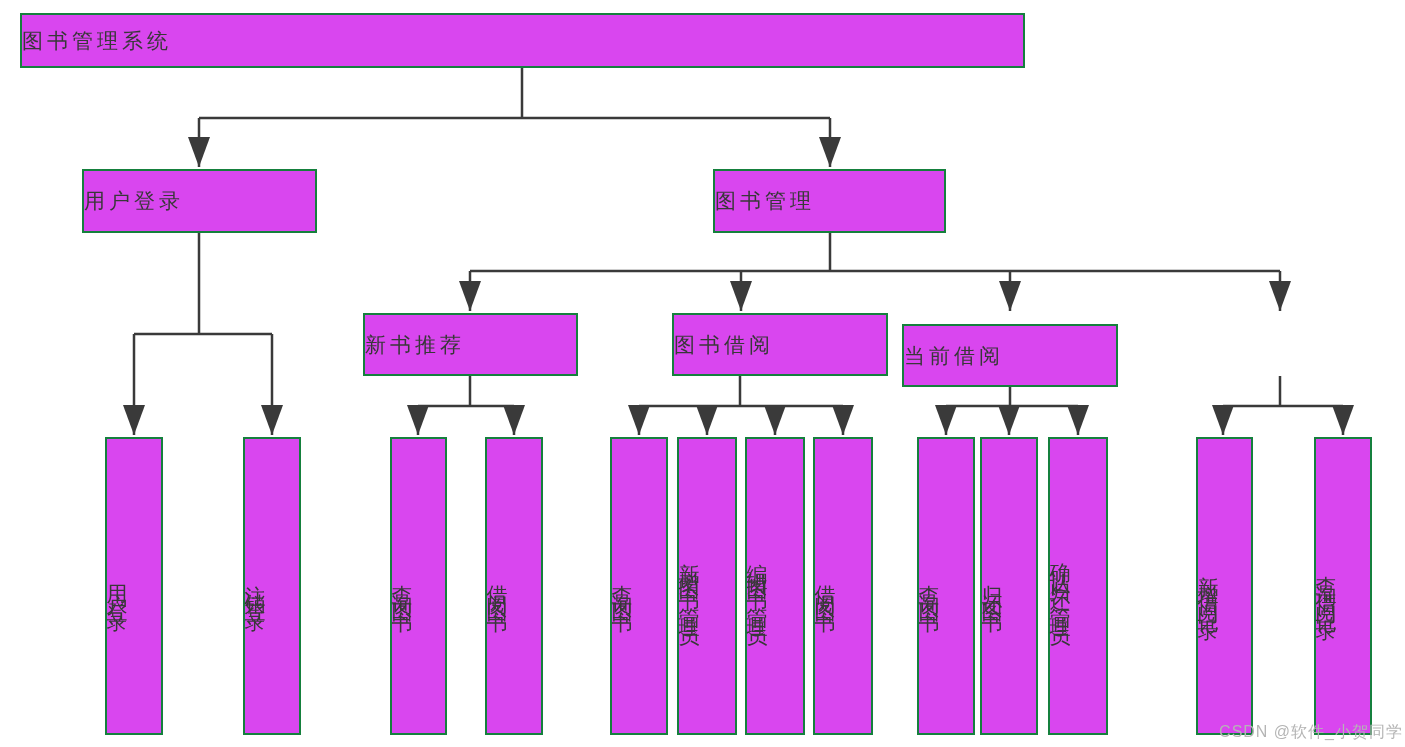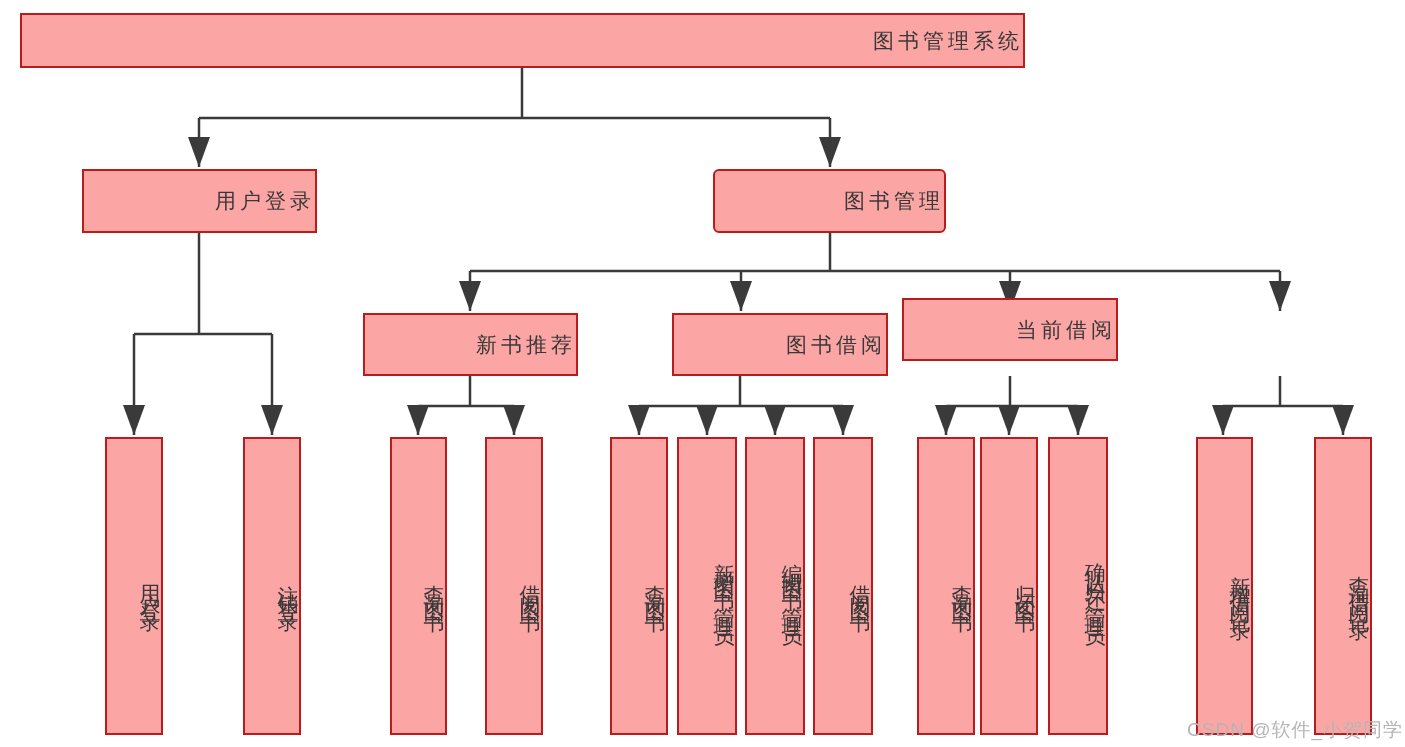--- a/index.html
+++ b/index.html
@@ -13,25 +13,25 @@
   }
   #connectors {
     position: absolute;
     left: 0; top: 0;
     width: 1405px; height: 747px;
     pointer-events: none;
   }
   .node {
     position: absolute;
     box-sizing: border-box;
-    background: #fca5a5;
-    border: 2px solid #b91c1c;
+    background: #d946ef;
+    border: 2px solid #15803d;
     display: flex;
     align-items: center;
-    justify-content: flex-end;
+    justify-content: flex-start;
     color: #383838;
     z-index: 2;
   }
   .hbox .label {
     font-size: 21px;
     letter-spacing: 4px;
     white-space: nowrap;
     text-align: center;
   }
   .vbox .label {
@@ -39,21 +39,21 @@
     text-orientation: upright;
     font-size: 21px;
     letter-spacing: 9px;
     line-height: 1;
     white-space: nowrap;
   }
   #watermark {
     position: absolute;
     right: 2px;
     bottom: 4px;
-    font-size: 19px;
+    font-size: 16px;
     color: #b5b5b5;
     letter-spacing: 1px;
     z-index: 3;
     white-space: nowrap;
   }
 </style>
 </head>
 <body>
 
 <div id="canvas">
@@ -101,31 +101,31 @@
     </g>
   </svg>
 
   <div class="node hbox" style="left:20px; top:13px; width:1005px; height:55px;">
     <span class="label">图书管理系统</span>
   </div>
 
   <div class="node hbox" style="left:82px; top:169px; width:235px; height:64px;">
     <span class="label">用户登录</span>
   </div>
-  <div class="node hbox" style="left:713px; top:169px; width:233px; height:64px;border-radius:6px;">
+  <div class="node hbox" style="left:713px; top:169px; width:233px; height:64px;">
     <span class="label">图书管理</span>
   </div>
 
   <div class="node hbox" style="left:363px; top:313px; width:215px; height:63px;">
     <span class="label">新书推荐</span>
   </div>
   <div class="node hbox" style="left:632px; top:313px; width:216px; height:63px;margin-left:40px;">
     <span class="label">图书借阅</span>
   </div>
-  <div class="node hbox" style="left:902px; top:298px; width:216px; height:63px;">
+  <div class="node hbox" style="left:902px; top:324px; width:216px; height:63px;">
     <span class="label">当前借阅</span>
   </div>
 
   <div class="node vbox" style="left:105px; top:437px; width:58px; height:298px;">
     <span class="label">用户登录</span>
   </div>
   <div class="node vbox" style="left:243px; top:437px; width:58px; height:298px;">
     <span class="label">注销登录</span>
   </div>
 

